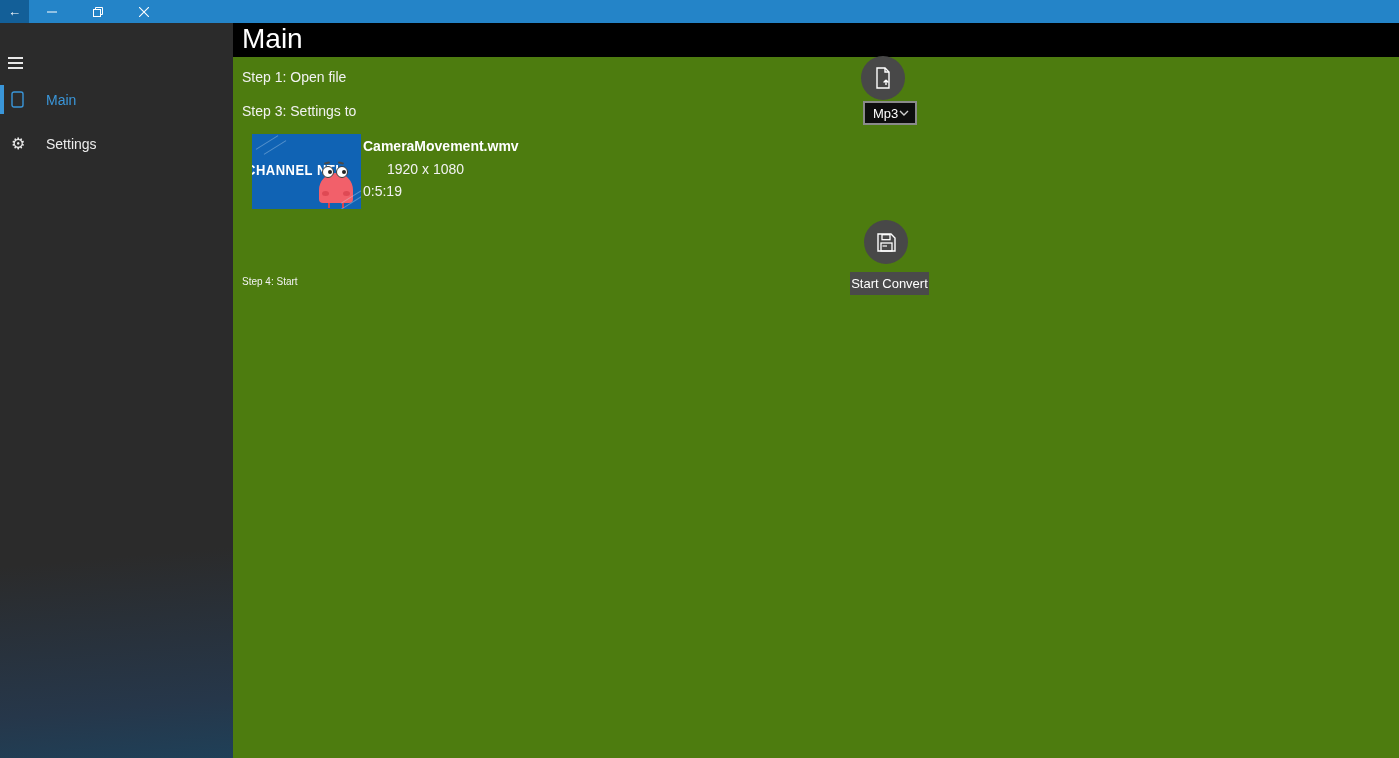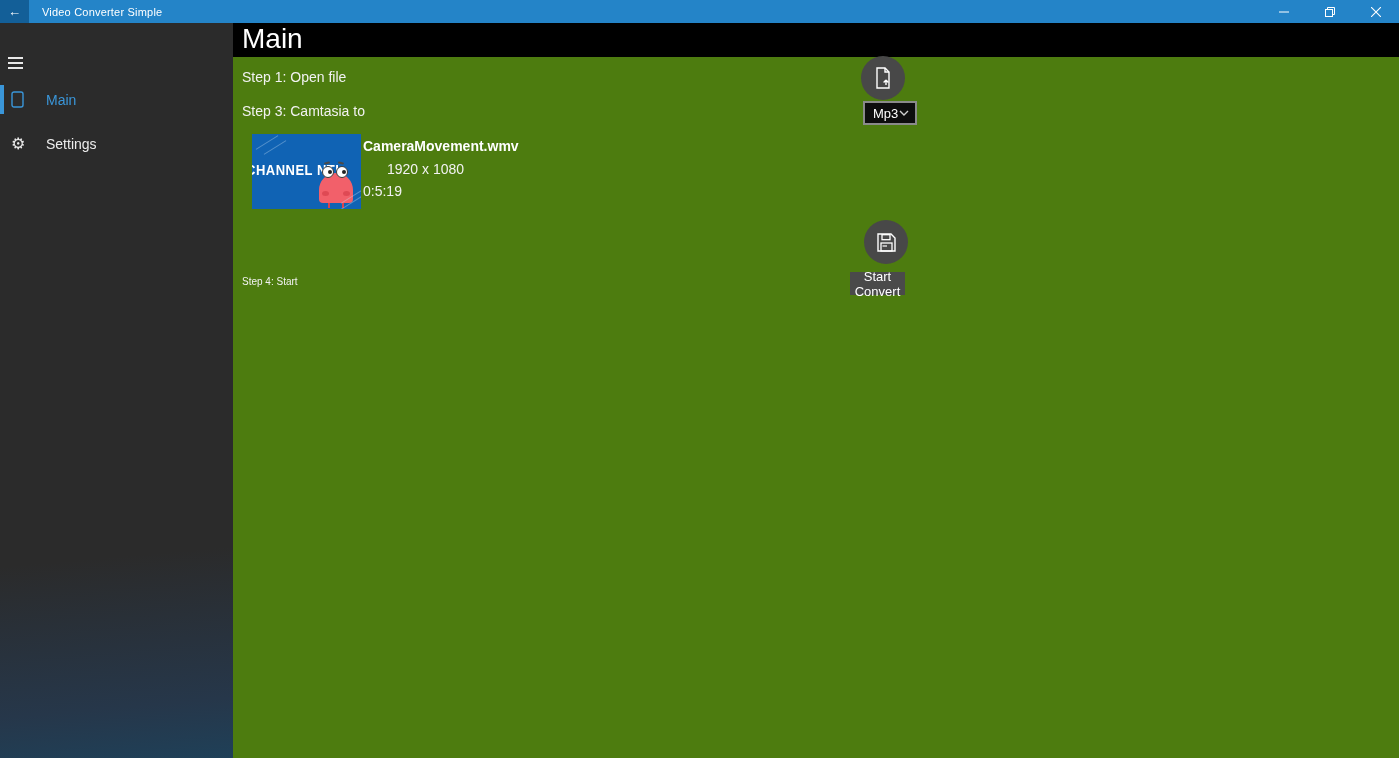--- a/index.html
+++ b/index.html
@@ -137,36 +137,35 @@
   .file-res  { position:absolute; left:130px; top:104px; font-size:14px; color:#f2f2f2;margin-left:24px; }
   .file-dur  { position:absolute; left:130px; top:126px; font-size:14px; color:#f2f2f2; }
 
   .out-path {
     position:absolute; left:7px; top:155px; width:158px;
     font-size:13.5px; line-height:14.5px; color:#f2f2f2; white-space:pre-line;
     word-break:break-all;
   }
 
   .start-btn {
-    position:absolute; left:617px; top:215px; width:55px; height:23px;
+    position:absolute; left:617px; top:215px; width:79px; height:23px;
     background:#4a4a4a; color:#fff; font-size:13px;
     display:flex; align-items:center; justify-content:center; cursor:pointer;
     border:none;
   }
 </style>
 </head>
 <body>
 
 <div class="app">
 
   <div class="titlebar">
     <div class="back-btn">
       <span>←</span>
     </div>
-    <div class="win-title">Video Converter Simple</div>
     <div class="win-controls">
       <div class="win-btn">
         <svg width="10" height="10" viewBox="0 0 10 10">
             <line x1="0" y1="5" x2="10" y2="5" stroke="#fff" stroke-width="1"></line>
           </svg>
       </div>
       <div class="win-btn">
         <svg width="10" height="10" viewBox="0 0 10 10">
             <rect x="0.5" y="2.5" width="7" height="7" fill="none" stroke="#fff"></rect>
             <path d="M2.5 2.5 V0.5 H9.5 V7.5 H7.5" fill="none" stroke="#fff"></path>
@@ -212,21 +211,21 @@
       <div class="step-label" id="step1-label">Step 1: Open file</div>
 
       <div class="circle-btn" id="open-file-btn">
         <svg width="20" height="22" viewBox="0 0 20 22">
           <path d="M4 1 H12 L16 5 V21 H4 Z" fill="none" stroke="#fff" stroke-width="1.4"></path>
           <path d="M12 1 V5 H16" fill="none" stroke="#fff" stroke-width="1.4"></path>
           <path d="M13 18 V13 M13 13 L10.6 15.4 M13 13 L15.4 15.4" fill="none" stroke="#fff" stroke-width="1.4"></path>
         </svg>
       </div>
 
-      <div class="step-label" id="step3-label">Step 3: Camtasia to</div>
+      <div class="step-label" id="step3-label">Step 3: Settings to</div>
 
       <div class="format-select">
         <span class="fmt-value">Mp3</span>
         <svg width="10" height="6" viewBox="0 0 10 6">
             <path d="M1 1 L5 5 L9 1" fill="none" stroke="#cfcfcf" stroke-width="1.4"></path>
           </svg>
       </div>
 
       <div class="thumb">
         <div class="wm wm1">

